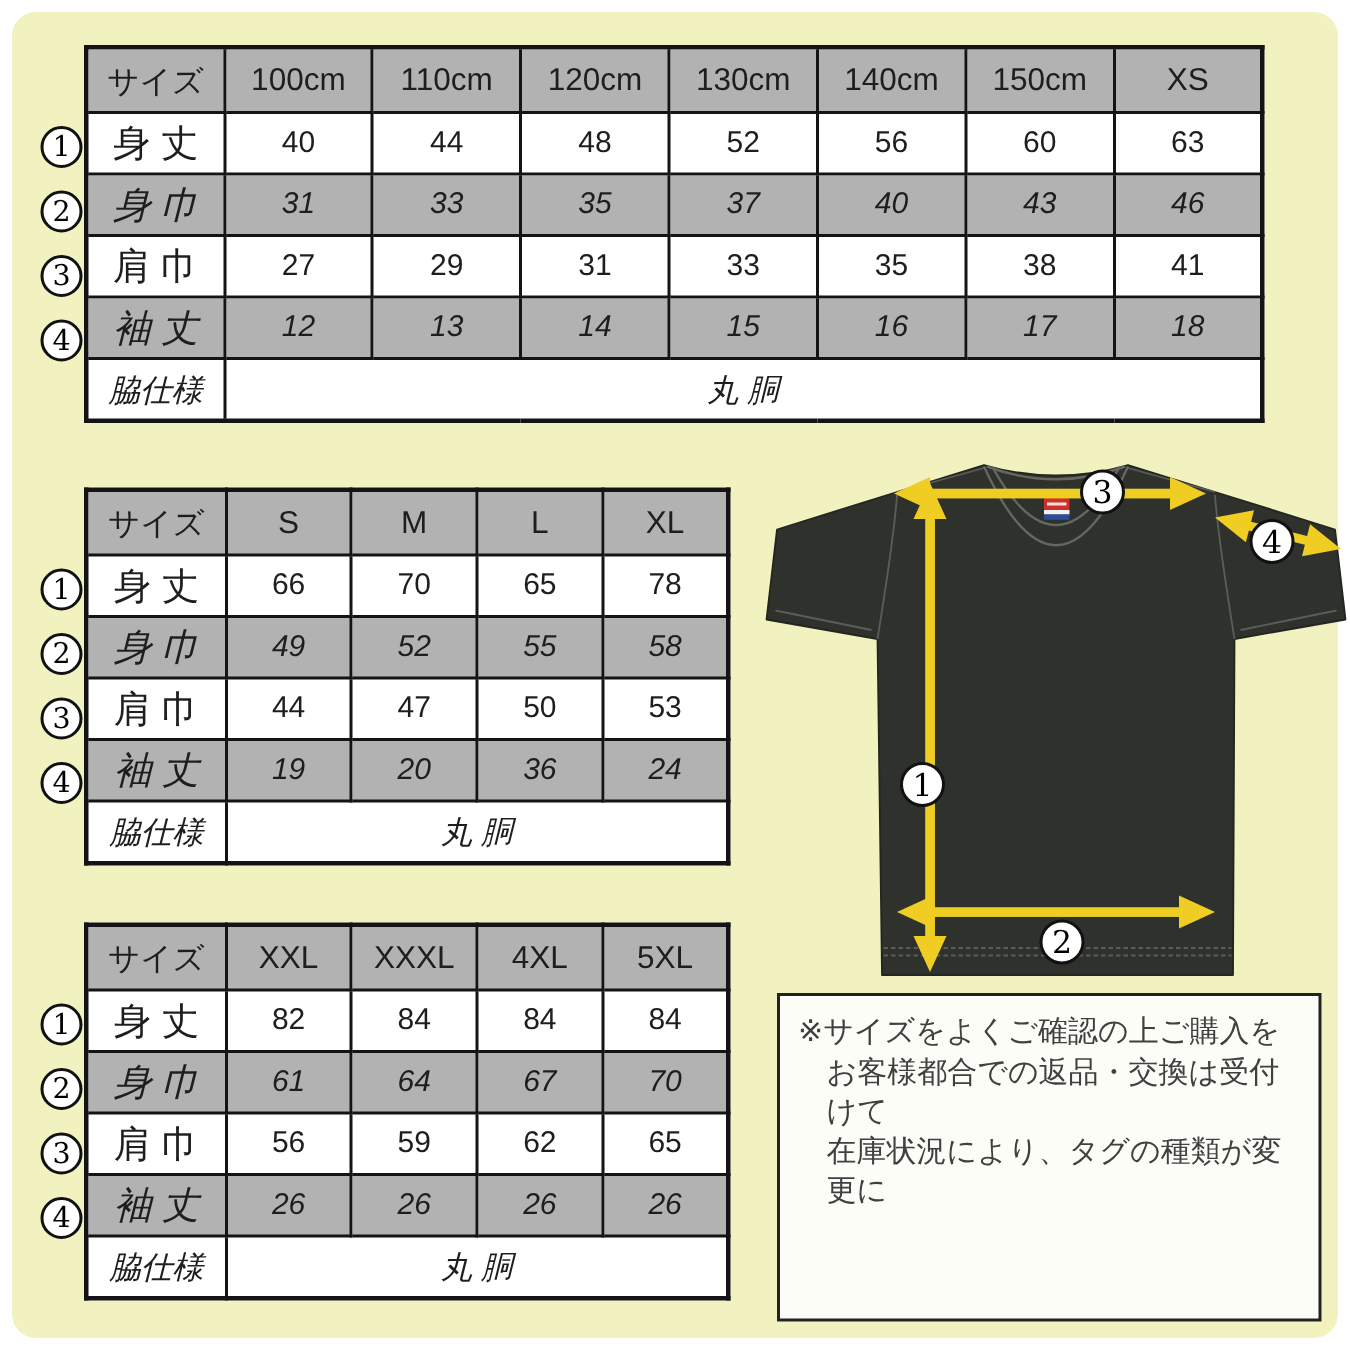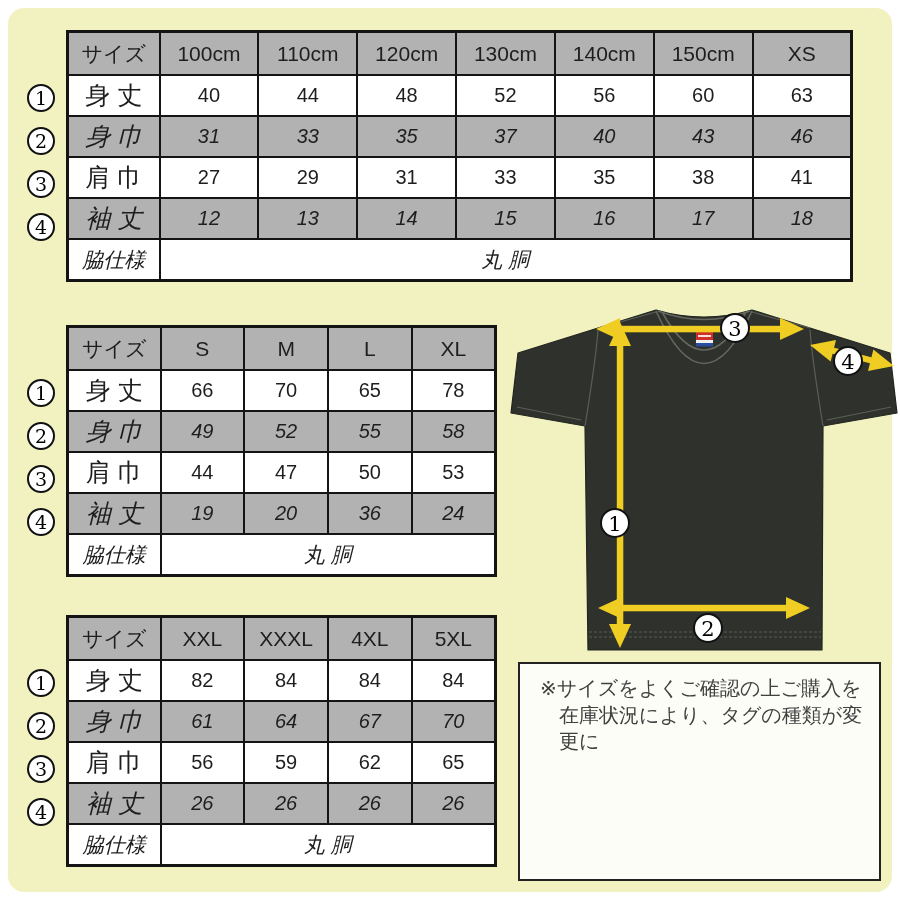--- a/index.html
+++ b/index.html
@@ -7,21 +7,21 @@
     position:relative; width:900px; height:900px; background:#ffffff;
     font-family:"Liberation Sans","DejaVu Sans",sans-serif; overflow:hidden;
   }
   .canvas {
     position:absolute; left:8px; top:8px; width:884px; height:884px;
     background:var(--bg,#F1F2C0); border-radius:16px;
   }
   
   .table-wrap { position:absolute; }
   .size-table {
-    position:absolute; left:39px; top:0;
+    position:absolute; left:29px; top:0;
     border-collapse:collapse; table-layout:fixed; background:#ffffff;
     border:3px solid var(--border,#111);
   }
   .size-table th, .size-table td {
     border:2px solid var(--border,#111); text-align:center; vertical-align:middle;
     padding:0; font-weight:normal; color:#1e1e1e; overflow:hidden; white-space:nowrap;
   }
   .size-table thead th { background:var(--gray,#B2B2B2); height:41px; font-size:21px; }
   .size-table td { height:39px; font-size:20px; }
   .size-table td.lbl { font-size:25px; }
@@ -36,21 +36,21 @@
   
   .shirt-svg { position:absolute; left:508px; top:296px; }
   .marker-digit {
     font-family:"DejaVu Serif","Liberation Serif",serif;
     font-size:21px; text-anchor:middle; fill:#000;
   }
   
   .note {
     position:absolute; left:518px; top:662px; width:363px; height:219px;
     box-sizing:border-box; background:#fdfdf8; border:2px solid #222;
-    padding:11px 6px 0 20px;
+    padding:11px 6px 0 12px;
   }
   .note .line {
     font-size:20px; line-height:26.5px; color:var(--note,#404040);
   }
   .note .line.cont { padding-left:19px; }
 </style>
 </head>
 <body>
 
 <div class="frame">
@@ -320,15 +320,16 @@
       </g>
       <g>
         <circle cx="340" cy="65" r="14" fill="#fff" stroke="#111" stroke-width="2"></circle>
         <text class="marker-digit" x="340" y="72.5">4</text>
       </g>
     </g>
   </svg>
 
   <div class="note">
       <div class="line">※サイズをよくご確認の上ご購入を</div>
+      <div class="line cont">お客様都合での返品・交換は受付けて</div>
       <div class="line cont">在庫状況により、タグの種類が変更に</div>
     </div>
 </div>
 
 </body></html>

